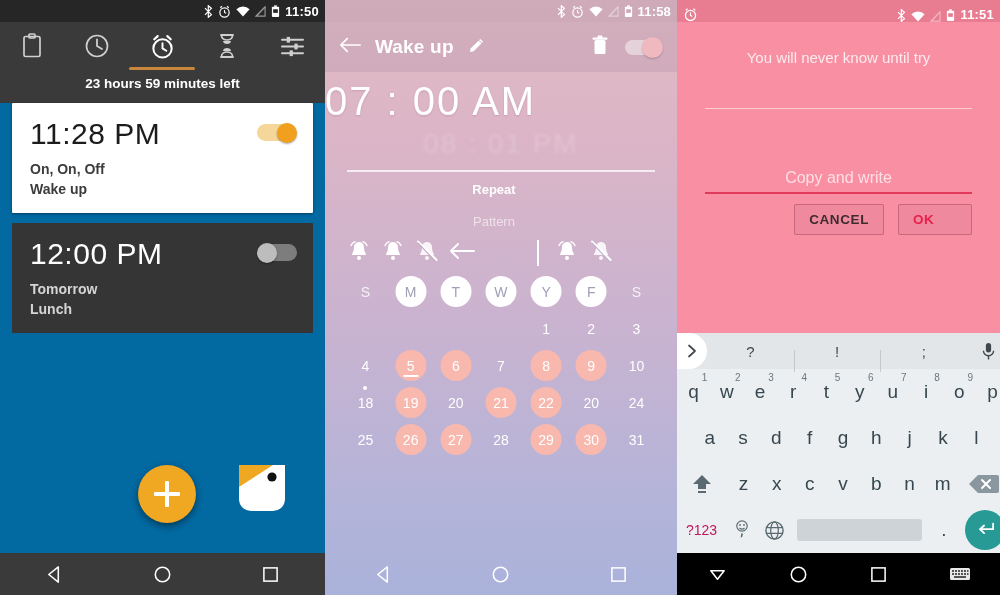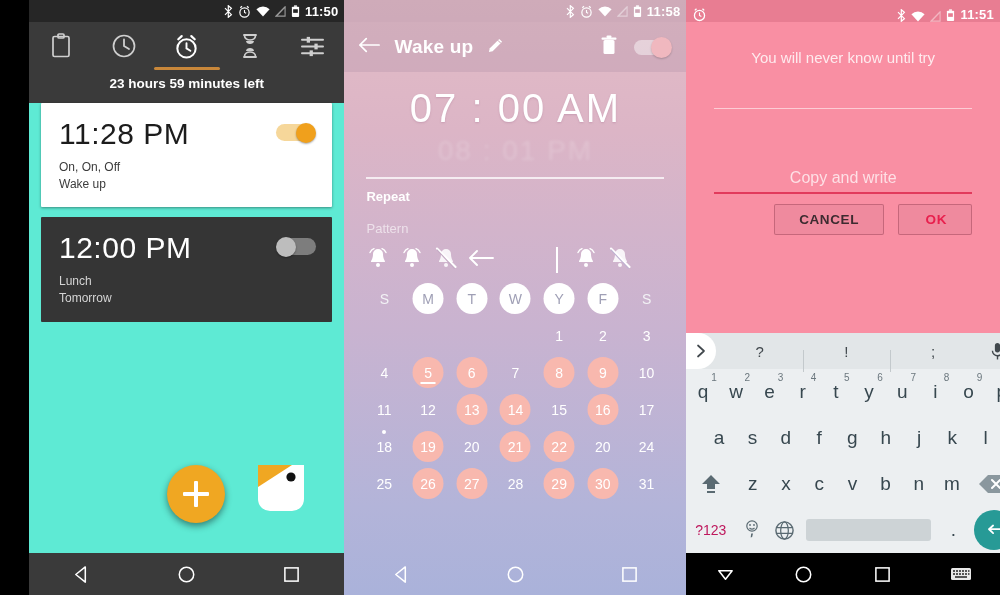--- a/index.html
+++ b/index.html
@@ -4,21 +4,21 @@
 <style>
   * { box-sizing: border-box; margin: 0; padding: 0; }
   html, body {
     width: 1000px; height: 595px;
     background: #000;
     font-family: "Liberation Sans", sans-serif;
     overflow: hidden;
   }
   .screens { display: flex; width: 1000px; height: 595px; }
   .panel { position: relative; height: 595px; overflow: hidden; }
-  .p1 { width: 334px; background: #5eead4; margin-left: 29px; }
+  .p1 { width: 334px; background: #0369a1; }
   .p2 { width: 362px; background: linear-gradient(180deg,#e3bcc6 0%,#dcb5c6 22%,#c9b3d0 55%,#b3b4d9 85%,#aab2da 100%); }
   .p3 { width: 332px; background: #f98fa3; }
 
   
   .statusbar {
     height: 22px; display: flex; align-items: center;
     padding: 0 6px; font-size: 12px; font-weight: bold;
     color: #fff; gap: 5px;
   }
   .statusbar .spacer { flex: 1; }
@@ -46,21 +46,21 @@
     padding: 6px 0 12px 0; background: #3a3a3a;
   }
   .alarm-card {
     margin: 0 12px 10px 12px; padding: 14px 16px 14px 18px;
     position: relative; border-radius: 1px;
   }
   .card-white { background: #fff; color: #202020; box-shadow: 0 1px 3px rgba(0,0,0,.4); }
   .card-dark  { background: #353535; color: #fff; }
   .alarm-time { font-size: 30px; font-weight: 400; letter-spacing: .5px; line-height: 1.15; }
   .card-white .alarm-time { color: #1c1c1c; }
-  .alarm-sub { font-size: 12px; line-height: 1.45; margin-top: 7px; }
+  .alarm-sub { font-size: 14px; line-height: 1.45; margin-top: 7px; font-weight: bold; }
   .card-white .alarm-sub { color: #3c3c3c; }
   .card-dark  .alarm-sub { color: #d5d5d5; }
   .switch {
     position: absolute; right: 16px; top: 20px;
     width: 40px; height: 18px;
   }
   .switch .track {
     position: absolute; width: 34px; height: 17px; border-radius: 9px; top: 1px;
   }
   .switch .knob {
@@ -96,29 +96,29 @@
     height: 50px; display: flex; align-items: center; gap: 14px;
     padding: 0 14px; background: rgba(170,140,160,0.28); color: #fff;
   }
   .p2-title { font-size: 19px; font-weight: bold; letter-spacing: .2px; }
   .p2-appbar .flexsp { flex: 1; }
   .p2-toggle { width: 40px; height: 20px; position: relative; }
   .p2-toggle .track { position: absolute; left: 2px; top: 3px; width: 32px; height: 15px; border-radius: 8px; background: rgba(255,255,255,.45); }
   .p2-toggle .knob  { position: absolute; right: 0; top: 0; width: 21px; height: 21px; border-radius: 50%; background: #f0b8bf; box-shadow: 0 1px 2px rgba(0,0,0,.2); }
 
   .p2-time {
-    text-align: center; color: #fff; font-size: 40px; font-weight: 300;
-    letter-spacing: 2px; padding-top: 14px; text-shadow: 0 1px 2px rgba(160,110,140,.35);
+    color: #fff; font-size: 40px; font-weight: 300;
+    letter-spacing: 2px; padding-top: 7px; text-shadow: 0 1px 2px rgba(160,110,140,.35);
   }
   .p2-time-faded {
     text-align: center; color: rgba(255,255,255,.18); font-size: 28px; font-weight: 300;
     letter-spacing: 2px; margin-top: 4px; filter: blur(1.6px);
   }
   .p2-rule { height: 2px; background: rgba(255,255,255,.75); margin: 10px 22px 0 22px; }
-  .p2-section { padding: 10px 36px 0 22px; color: #fff; }
+  .p2-section { padding: 10px 36px 0 22px; color: #fff; text-align: center; }
   .p2-label { font-size: 13px; font-weight: bold; }
   .p2-sublabel { font-size: 13px; color: rgba(255,255,255,.6); margin-top: 17px; }
   .p2-bells { display: flex; align-items: center; gap: 10px; padding: 10px 22px 0 22px; }
   .p2-bells .vdiv { width: 2px; height: 26px; background: #fff; margin-left: 52px; margin-right: 6px; }
   .p2-month { text-align: center; color: #fff; font-size: 15px; padding-top: 12px; letter-spacing: .2px; }
 
   .cal { padding: 6px 18px 0 18px; }
   .cal-row { display: flex; }
   .cal-cell {
     flex: 1; height: 37px; display: flex; align-items: center; justify-content: center;
@@ -137,21 +137,21 @@
   .cal-cell .dot { position: absolute; top: 2px; left: 50%; transform: translateX(-50%); width: 4px; height: 4px; border-radius: 50%; background: #fff; z-index: 3; }
 
   
   .p3-quote { text-align: center; color: rgba(255,255,255,.82); font-size: 15px; padding-top: 27px; }
   .p3-rule { height: 1px; background: rgba(255,255,255,.55); margin: 42px 28px 0 28px; }
   .p3-input-wrap { margin: 60px 28px 0 28px; text-align: center; }
   .p3-placeholder { color: rgba(255,255,255,.72); font-size: 16px; padding-bottom: 5px; }
   .p3-underline { height: 2px; background: #e23a5c; }
   .p3-btns { display: flex; justify-content: flex-end; gap: 14px; margin: 10px 28px 0 28px; }
   .p3-btn {
-    min-width: 74px; padding: 7px 24px; text-align: right;
+    min-width: 74px; padding: 7px 14px; text-align: left;
     font-size: 13.5px; font-weight: bold; letter-spacing: .6px;
     border: 1px solid rgba(120,40,60,.35); border-radius: 2px;
     background: rgba(220,130,150,.35);
   }
   .btn-cancel { color: #3d2b30; }
   .btn-ok { color: #e8204e; }
 
   
   .kb { position: absolute; left: 0; bottom: 42px; width: 332px; background: #eceff1; }
   .kb-sugg { height: 36px; display: flex; align-items: center; background: #e2e6e8; }
@@ -271,22 +271,22 @@
       </div>
       <div class="switch sw-on">
         <div class="track"></div>
         <div class="knob"></div>
       </div>
     </div>
 
     <div class="alarm-card card-dark">
       <div class="alarm-time">12:00 PM</div>
       <div class="alarm-sub">
+        <div>Tomorrow</div>
         <div>Lunch</div>
-        <div>Tomorrow</div>
       </div>
       <div class="switch sw-off">
         <div class="track"></div>
         <div class="knob"></div>
       </div>
     </div>
 
     <div class="fab">
       <span class="plus-h"></span>
       <span class="plus-v"></span>
@@ -511,46 +511,20 @@
             <div class="cal-cell day">
               <div class="circ"></div>
               <span class="lbl">8</span>
             </div>
             <div class="cal-cell day">
               <div class="circ"></div>
               <span class="lbl">9</span>
             </div>
             <div class="cal-cell day">
               <span class="lbl">10</span>
-            </div>
-          </div>
-          <div class="cal-row">
-            <div class="cal-cell day">
-              <span class="lbl">11</span>
-            </div>
-            <div class="cal-cell day">
-              <span class="lbl">12</span>
-            </div>
-            <div class="cal-cell day">
-              <div class="circ"></div>
-              <span class="lbl">13</span>
-            </div>
-            <div class="cal-cell day">
-              <div class="circ"></div>
-              <span class="lbl">14</span>
-            </div>
-            <div class="cal-cell day">
-              <span class="lbl">15</span>
-            </div>
-            <div class="cal-cell day">
-              <div class="circ"></div>
-              <span class="lbl">16</span>
-            </div>
-            <div class="cal-cell day">
-              <span class="lbl">17</span>
             </div>
           </div>
           <div class="cal-row">
             <div class="cal-cell day">
               <div class="dot"></div>
               <span class="lbl">18</span>
             </div>
             <div class="cal-cell day">
               <div class="circ"></div>
               <span class="lbl">19</span>

